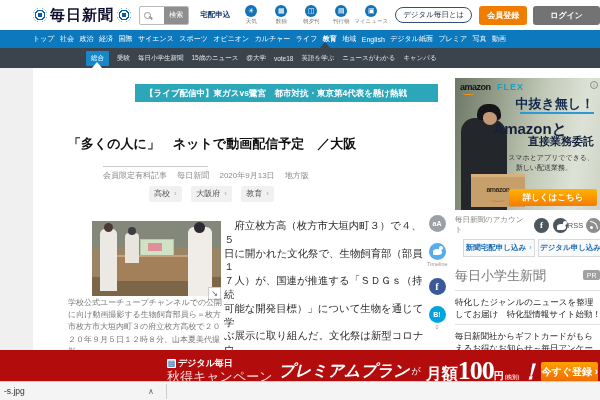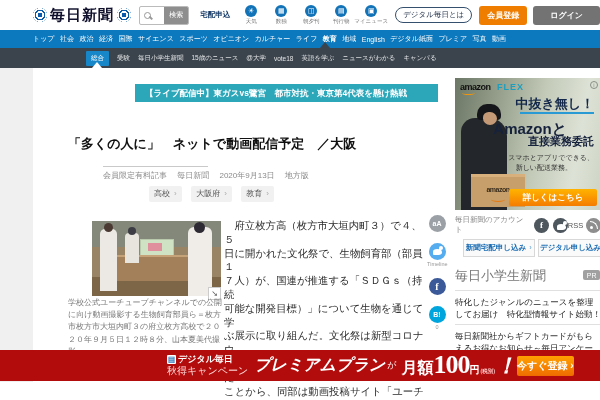--- a/index.html
+++ b/index.html
@@ -147,29 +147,29 @@
   .sbtn::after { content:"›"; color:#7fb3dc; margin-left:3px; }
   .pickup-title { position:absolute; left:0; top:199px; font-size:13px; color:#777; }
   .pr-badge { position:absolute; right:1px; top:202px; background:#a0a0a0; color:#fff;
     font-size:7px; padding:1.5px 3.5px; border-radius:2px; }
   .pitem { position:absolute; left:0; width:146px; font-size:8.5px; line-height:12px; color:#222;
     border-top:1px solid #e0e0e0; padding-top:5px; }
   .pitem.i1 { top:222px; }
   .pitem.i2 { top:256px; }
 
   
-  .promo { position:absolute; left:0; top:350px; width:600px; height:31px; background:#b30c0c;
+  .promo { position:absolute; left:0; top:350px; width:600px; height:43px; background:#b30c0c;
     display:flex; align-items:center; padding-left:167px; }
   .pbrand { display:flex; flex-direction:column; line-height:1.2; }
   .pbrand .row1 { display:flex; align-items:center; gap:2px; }
   .pbrand .picon { width:9px; height:9px; background:#fff; border-radius:1px; color:#1b6db4;
     font-size:8px; line-height:9px; text-align:center; }
   .pbrand .picon::after { content:"▦"; }
   .pbrand .t1 { color:#fff; font-size:9px; font-weight:bold; white-space:nowrap; }
-  .pbrand .t2 { color:#ffd9d9; font-size:10px; white-space:nowrap; }
+  .pbrand .t2 { color:#ffd9d9; font-size:13px; white-space:nowrap; }
   .pplan { font-family:"Liberation Serif",serif; font-style:italic; font-weight:700;
     color:#fff; font-size:16px; margin-left:6px; white-space:nowrap; }
   .pga { color:#fff; font-size:9px; margin-left:2px; }
   .pmonth { color:#fff; font-size:13px; font-weight:bold; white-space:nowrap; }
   .pprice { font-family:"Liberation Serif",serif; font-weight:700; color:#fff; margin-left:5px;
     white-space:nowrap; display:flex; align-items:baseline;justify-content:flex-end; }
   .pprice .yen-label { font-size:16px; }
   .pprice .num { font-size:26px; letter-spacing:-1px; }
   .pprice .unit { font-size:10px; }
   .pprice .tax { font-size:5.5px; color:#ffc9c9; margin-left:1px; }
@@ -378,14 +378,19 @@
     <span class="pprice">
       <span class="yen-label">月額</span>
       <span class="num">100</span>
       <span class="unit">円</span>
       <span class="tax">(税別)</span>
       <span class="bang">！</span>
     </span>
     <div class="pcta">今すぐ登録 ›</div>
   </div>
 
+  <div class="dlbar">
+    <span class="dlchip">-s.jpg</span>
+    <span class="dlcaret">∧</span>
+    <span class="dldiv"></span>
+  </div>
 
 </div>
 
 </body></html>

